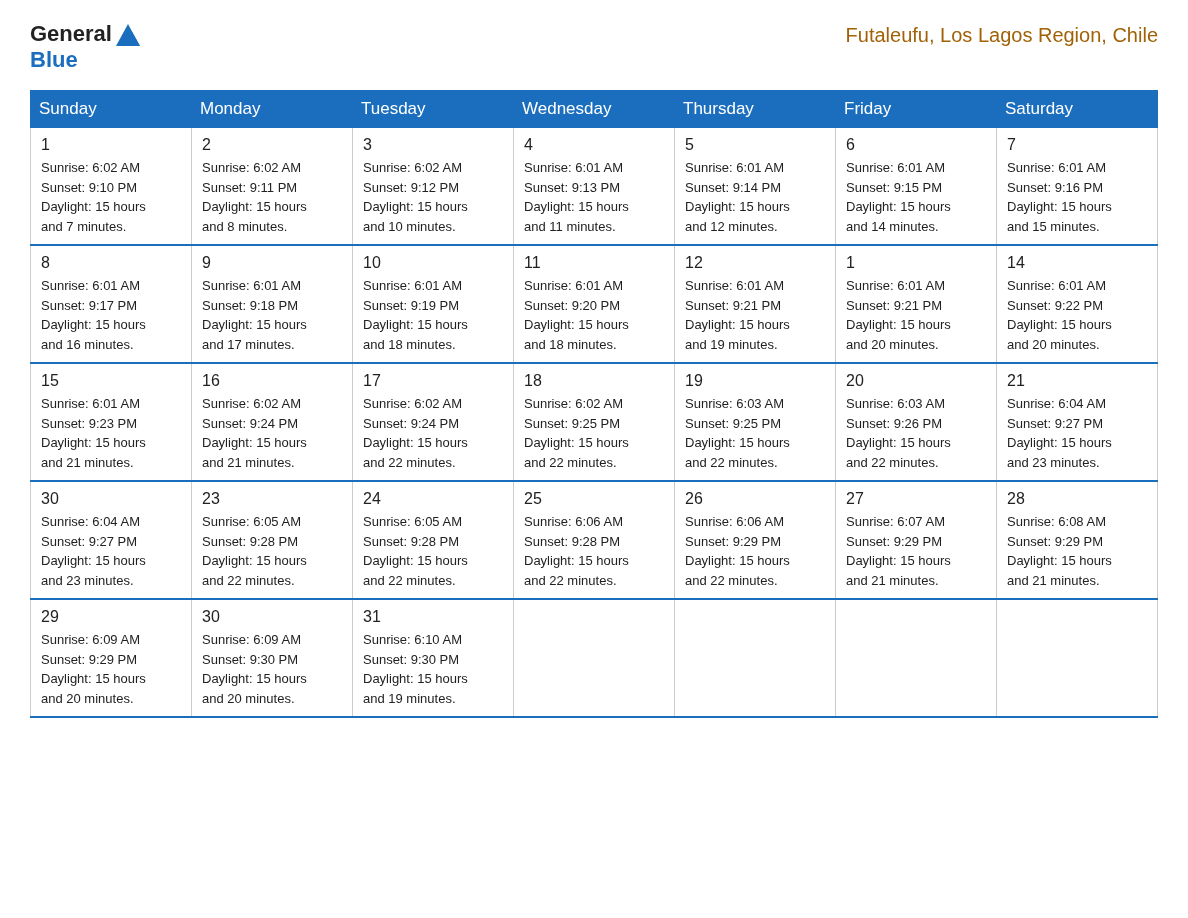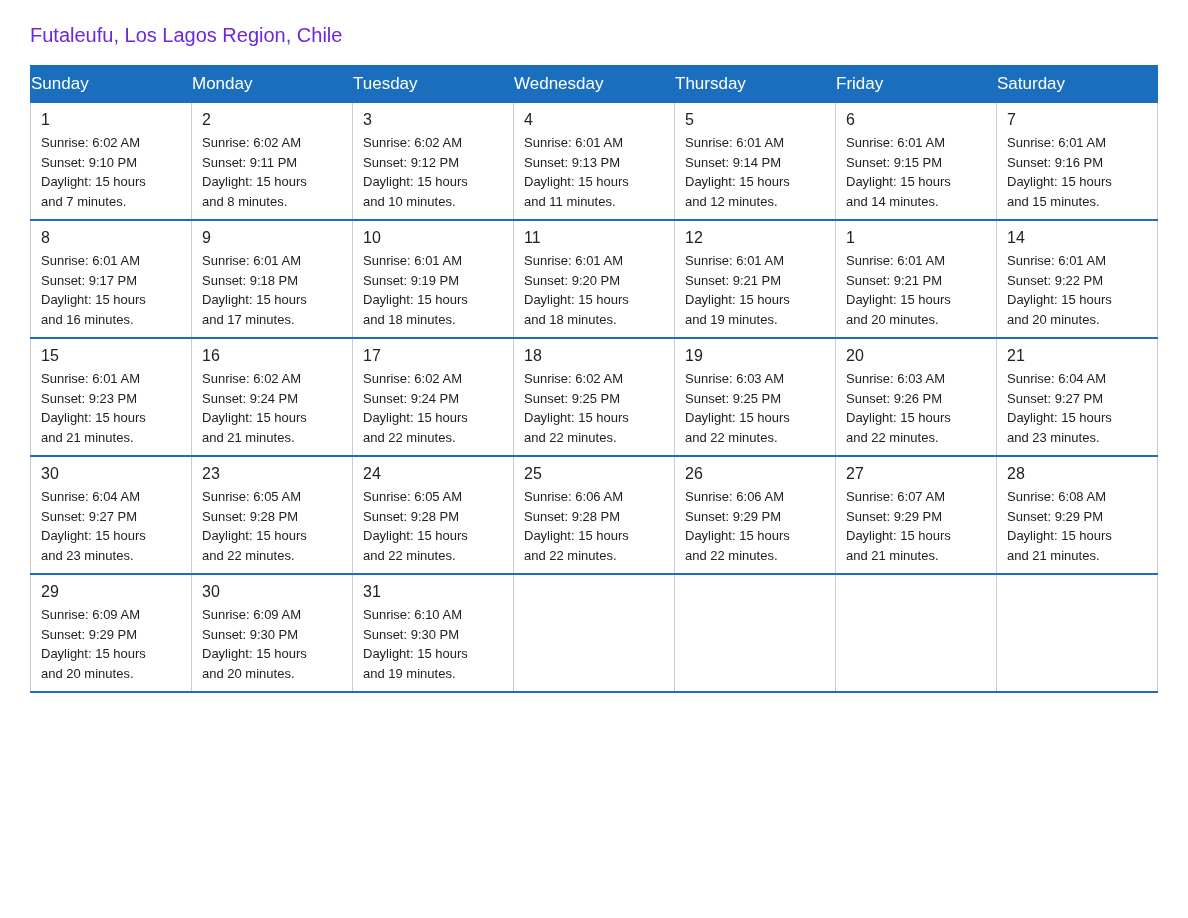--- a/index.html
+++ b/index.html
@@ -39,34 +39,34 @@
       text-align: right;
     }
     .calendar-title {
       font-size: 52px;
       font-weight: normal;
       color: #111;
       line-height: 1.1;
     }
     .calendar-subtitle {
       font-size: 20px;
-      color: #6d28d9;
+      color: #a16207;
       margin-top: 4px;
     }
     table {
       width: 100%;
       border-collapse: collapse;
       table-layout: fixed;
     }
     thead th {
       background-color: #1a6ebd;
       color: #fff;
       font-size: 17px;
       font-weight: normal;
-      padding: 8px 0;
+      padding: 8px 8px;
       text-align: left;
       border: 1px solid #1a6ebd;
     }
     tbody tr {
       border-bottom: 2px solid #1a6ebd;
     }
     tbody td {
       vertical-align: top;
       padding: 8px 10px;
       font-size: 13px;
@@ -91,20 +91,34 @@
       text-align: right;
     }
     .empty-cell {
       background: #fff;
     }
   </style>
 </head>
 <body>
 
 <div class="header-area">
+  <div class="logo">
+    <div style="line-height:1.1;">
+      <div style="display:flex; align-items:center; gap:2px;">
+        <span class="logo-text-general">General</span>
+        <svg class="logo-icon" viewBox="0 0 28 28" xmlns="http://www.w3.org/2000/svg">
+          <polygon points="2,26 14,4 26,26" fill="#1a6ebd"></polygon>
+          <polygon points="14,26 22,12 30,26" fill="#1a6ebd" transform="translate(-4,0)"></polygon>
+        </svg>
+      </div>
+      <div>
+        <span class="logo-text-blue">Blue</span>
+      </div>
+    </div>
+  </div>
   <div class="title-area">
     <div class="calendar-subtitle">Futaleufu, Los Lagos Region, Chile</div>
   </div>
 </div>
 
 <table>
   <thead>
     <tr>
     <th>Sunday</th>
         <th>Monday</th>

